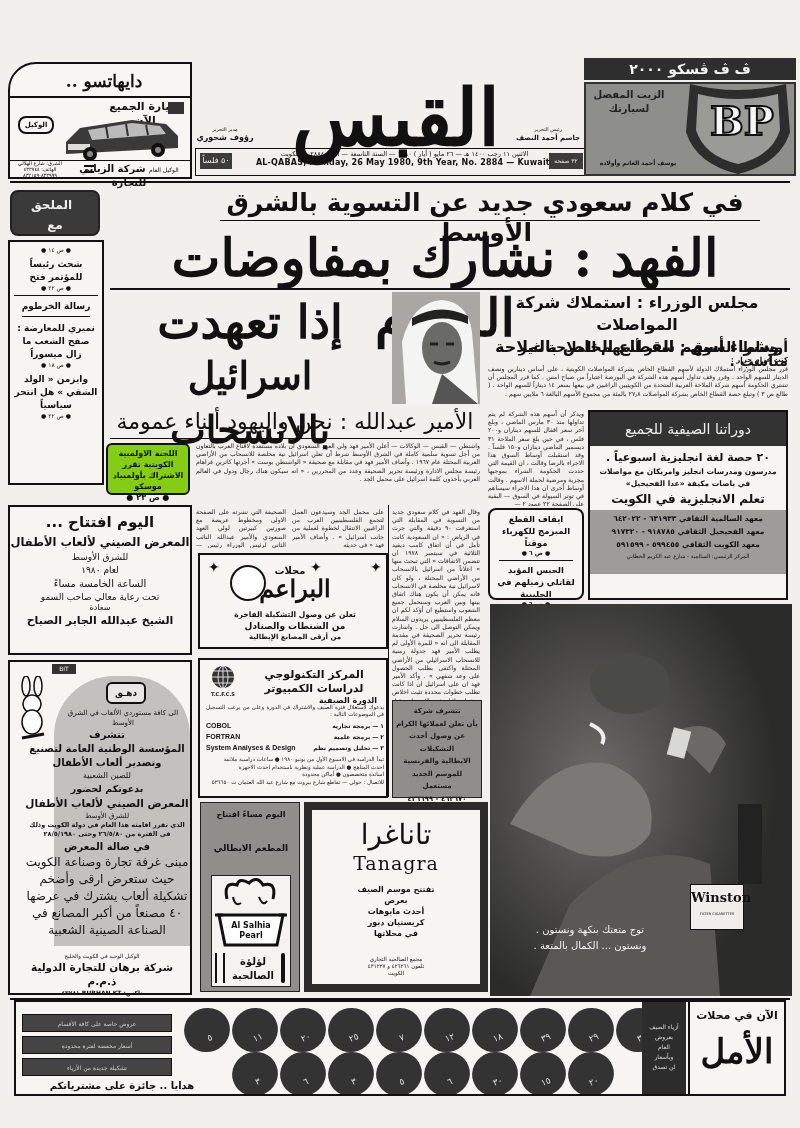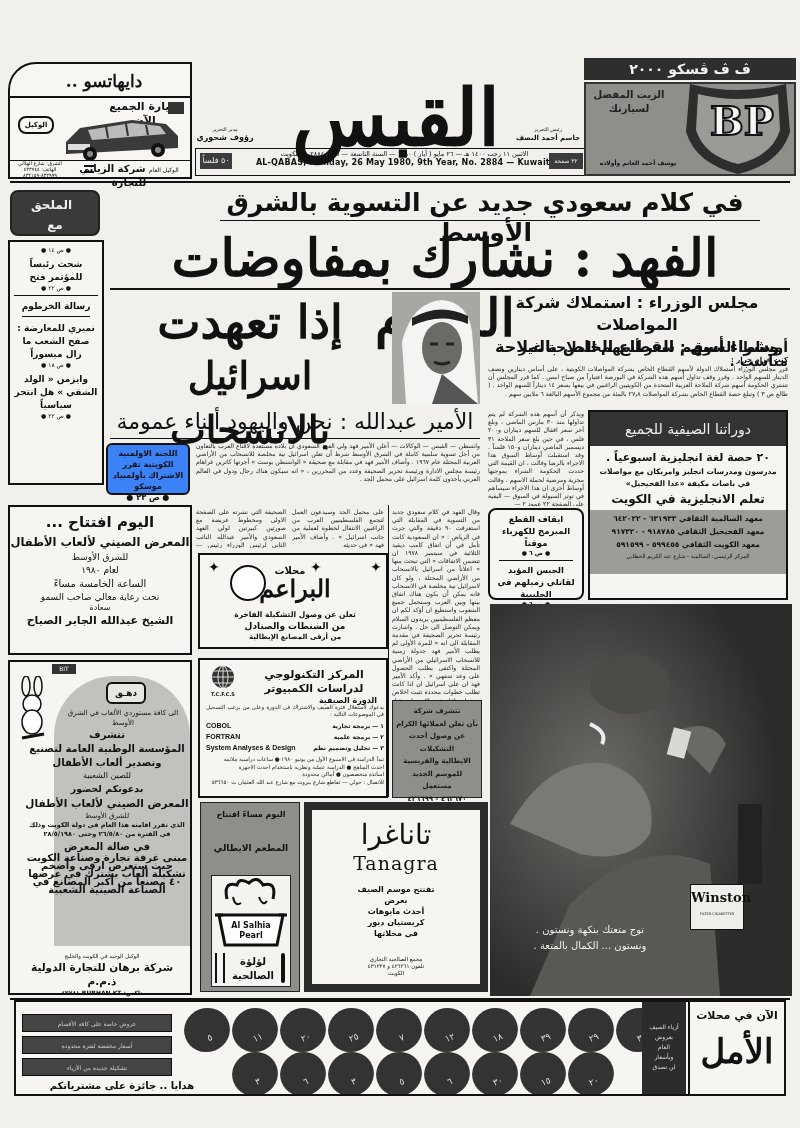--- a/index.html
+++ b/index.html
@@ -155,21 +155,21 @@
     <path d="M20 26 Q48 10 76 24 L76 32 Q48 20 20 34 Z" fill="#222"></path>
     <ellipse cx="50" cy="56" rx="20" ry="26" fill="#6a6a66"></ellipse>
     <path d="M38 52 L46 52 M54 52 L62 52" stroke="#222" stroke-width="3"></path>
     <path d="M42 70 Q50 74 58 70" stroke="#222" stroke-width="3" fill="none"></path>
     <path d="M50 82 L86 112 L40 112 Z" fill="#555"></path>
   </svg>
 </div>
 <div id="quote-headline" class="abs ar">الأمير عبدالله : نحن واليهود أبناء عمومة</div>
 <div class="rule" style="left:110px;top:438px;width:370px;height:1px;"></div>
 
-<div class="abs ar heavy" style="left:106px;top:443px;width:84px;height:52px;border:2px solid #111;border-radius:6px;background:#3b82f6;padding:3px 3px;font-size:8px;line-height:11px;">
+<div class="abs ar heavy" style="left:106px;top:443px;width:84px;height:52px;border:2px solid #111;border-radius:6px;background:#84cc16;padding:3px 3px;font-size:8px;line-height:11px;">
   <div>اللجنة الاولمبية الكويتية تقرر الاشتراك بأولمبياد موسكو</div>
   <div>● ص ٢٣ ●</div>
 </div>
 
 <div class="abs bodytext" style="left:196px;top:442px;width:284px;height:56px;">واشنطن — القبس — الوكالات — أعلن الأمير فهد ولي العهد السعودي أن بلاده مستعدة لاقناع العرب بالتعاون من أجل تسوية سلمية كاملة في الشرق الأوسط شرط أن تعلن اسرائيل نية مخلصة للانسحاب من الأراضي العربية المحتلة عام ١٩٦٧ . وأضاف الأمير فهد في مقابلة مع صحيفة « الواشنطن بوست » أجرتها كاثرين غراهام رئيسة مجلس الادارة ورئيسة تحرير الصحيفة وعدد من المحررين ، « انه سيكون هناك رجال ودول في العالم العربي يأخذون كلمة اسرائيل على محمل الجد .</div>
 <div class="abs bodytext" style="left:196px;top:508px;width:90px;height:40px;">الصحيفة التي نشرته على الصفحة الاولى ومخطوط عريضة مع صورتين كبيرتين لولي العهد السعودي والأمير عبدالله النائب الثاني لرئيس الوزراء رئيس — البقية على الصفحة ٢٣ عمود ٧ —</div>
 <div class="abs bodytext" style="left:292px;top:508px;width:92px;height:40px;">على محمل الجد وسيدعون العمل لتجمع الفلسطينيين العرب من الراغبين الانتقال لخطوة لعملية من جانب اسرائيل » . وأضاف الأمير فهد « في حديثه</div>
 <div class="abs bodytext" style="left:392px;top:508px;width:88px;height:200px;">وقال الفهد في كلام سعودي جديد من التسوية في المقابلة التي استغرقت ٩٠ دقيقة والتي جرت في الرياض : « ان السعودية كانت تأمل في أن اتفاق كامب ديفيد الثلاثية في سبتمبر ١٩٧٨ ان تتضمن الاتفاقات « التي تبحث منها » اعلاناً من اسرائيل بالانسحاب من الأراضي المحتلة ، ولو كان لاسرائيل نية مخلصة في الانسحاب فانه يمكن أن يكون هناك اتفاق بينها وبين العرب وسنحمل جميع الشعوب واستطيع ان أؤكد لكم ان معظم الفلسطينيين يريدون السلام ويمكن التوصل الى حل . واشارت رئيسة تحرير الصحيفة في مقدمة المقابلة الى انه « للمرة الأولى لم يطلب الأمير فهد جدولة زمنية للانسحاب الاسرائيلي من الأراضي المحتلة واكتفى بطلب الحصول على وعد شفهي » . وأكد الأمير فهد ان على اسرائيل ان اذا كانت تطلب خطوات محددة تثبت اخلاص ونية اسرائيل في الانسحاب قبل أن تبدأ في التحرك قال : « سيكون هناك رجال ودول في العالم العربي يأخذون كلمة اسرائيل</div>
 <div class="rule" style="left:388px;top:505px;width:1px;height:292px;"></div>
 
@@ -237,21 +237,21 @@
   <div class="abs ar" style="left:14px;top:46px;width:166px;">
     <div style="font-size:7px;line-height:10px;padding:0 4px 0 36px;">الى كافة مستوردي الألعاب في الشرق الأوسط</div>
     <div style="font-size:10px;line-height:14px;font-weight:bold;">تتشرف</div>
     <div style="font-size:10px;line-height:14px;font-weight:700;">المؤسسة الوطنية العامة لتصنيع وتصدير ألعاب الأطفال</div>
     <div style="font-size:8px;line-height:12px;">للصين الشعبية</div>
     <div style="font-size:9.5px;line-height:14px;font-weight:bold;">بدعوتكم لحضور</div>
     <div style="font-size:10.5px;line-height:15px;font-weight:900;">المعرض الصيني لألعاب الأطفال</div>
     <div style="font-size:7px;line-height:10px;">للشرق الأوسط</div>
     <div style="font-size:6.5px;line-height:9px;font-weight:bold;">الذي تقرر اقامته هذا العام في دولة الكويت وذلك في الفترة من ٢٦/٥/٨٠ وحتى ٢٨/٥/١٩٨٠</div>
     <div style="font-size:10px;line-height:15px;font-weight:900;">في صالة المعرض</div>
-    <div style="font-size:10px;line-height:8px;font-weight:bold;">مبنى غرفة تجارة وصناعة الكويت حيث ستعرض ارقى وأضخم تشكيلة ألعاب يشترك في عرضها ٤٠ مصنعاً من أكبر المصانع في الصناعة الصينية الشعبية</div>
+    <div style="font-size:12px;line-height:17px;font-weight:normal;">مبنى غرفة تجارة وصناعة الكويت حيث ستعرض ارقى وأضخم تشكيلة ألعاب يشترك في عرضها ٤٠ مصنعاً من أكبر المصانع في الصناعة الصينية الشعبية</div>
   </div>
   <div class="abs ar" style="left:6px;top:290px;width:172px;">
     <div style="font-size:5.5px;line-height:8px;">الوكيل الوحيد في الكويت والخليج</div>
     <div style="font-size:10.5px;line-height:14px;font-weight:900;">شركة برهان للتجارة الدولية ذ.م.م</div>
     <div style="font-size:6px;line-height:9px;font-weight:bold;">تلكس: BURHAN KT ٤٣٧٨١</div>
   </div>
 </div>
 
 <div class="abs" style="left:198px;top:553px;width:190px;height:96px;border:2px solid #111;background:#f6f5f1;">
   <div class="abs" style="left:30px;top:10px;width:36px;height:36px;border:2px solid #111;border-radius:50%;background:#fff;"></div>

